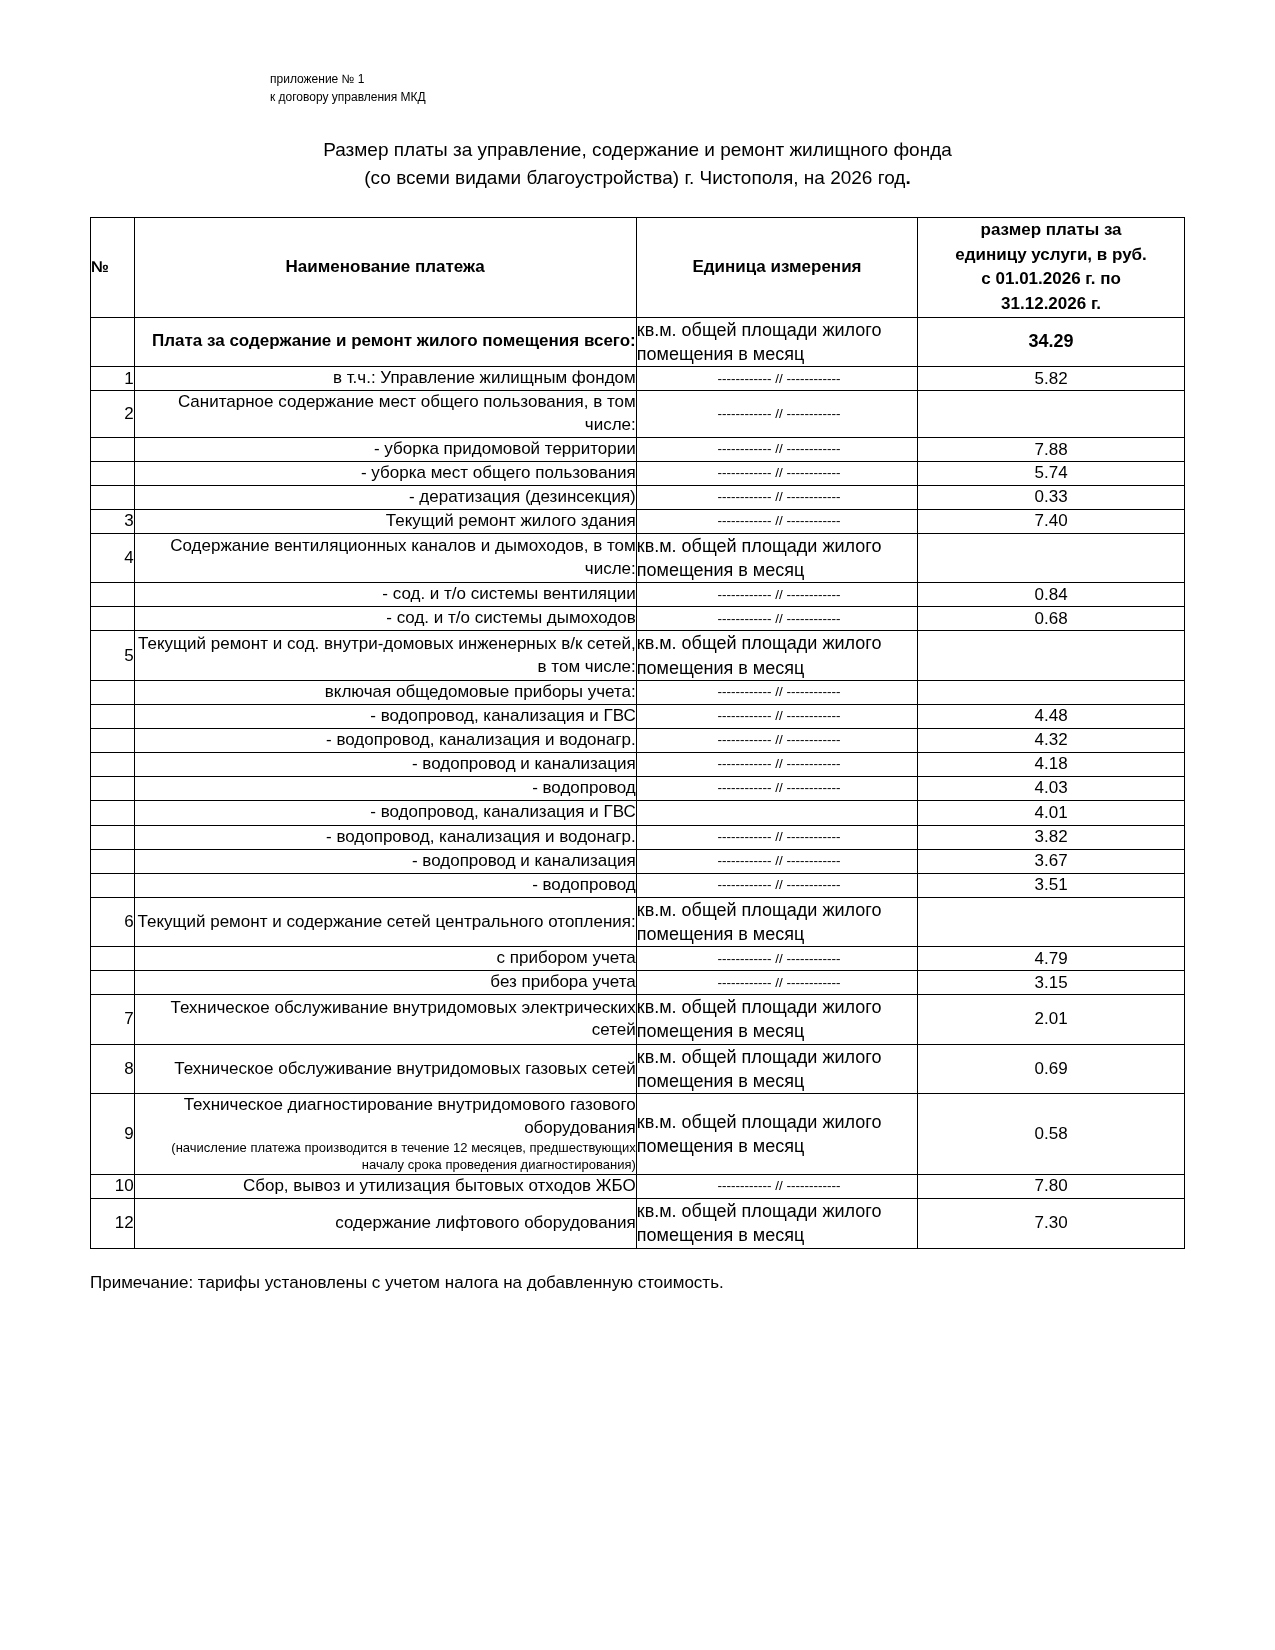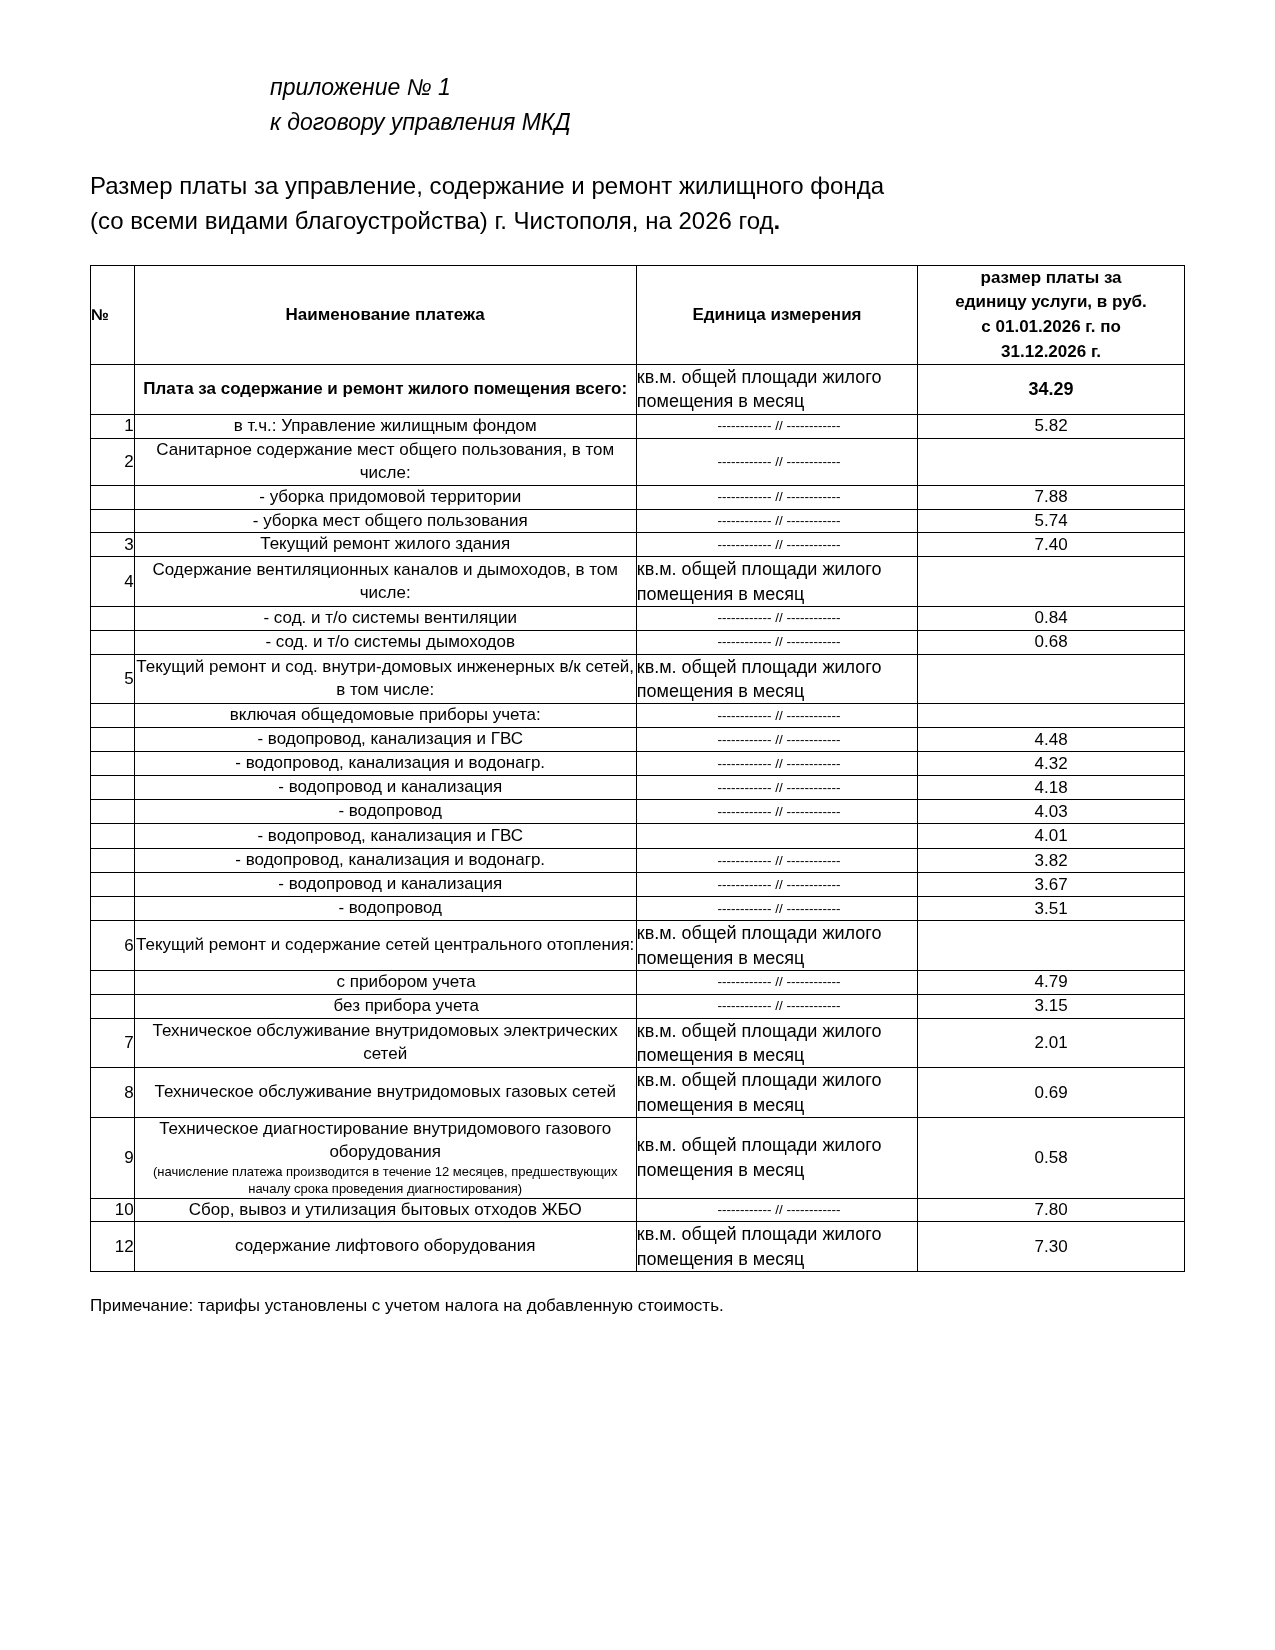--- a/index.html
+++ b/index.html
@@ -16,35 +16,34 @@
   }
   .page {
     width: 1275px;
     height: 1650px;
     box-sizing: border-box;
     padding: 70px 90px 0 90px;
     position: relative;
   }
   .header-block {
     text-align: center;
-    font-size: 23px;
+    font-size: 12px;
     line-height: 1.5;
-    font-style: italic;
   }
   .header-line {
     display: block;
   }
   .header-right {
     margin-left: 180px;
     text-align: left;
   }
   .title-block {
-    text-align: left;
+    text-align: center;
     margin-top: 30px;
-    font-size: 24px;
+    font-size: 19px;
     line-height: 1.45;
   }
   .title-line2 {
     display: block;
   }
   .title-line2 b { font-weight: bold; }
 
   table.main {
     margin-top: 26px;
     border-collapse: collapse;
@@ -74,21 +73,21 @@
     line-height: 1.45;
   }
   .cell-num {
     font-size: 17px;
     text-align: right;
     padding: 2px 6px 2px 2px;
     vertical-align: bottom;
   }
   .cell-name {
     font-size: 17px;
-    text-align: center;
+    text-align: right;
     padding: 3px 4px 3px 10px;
     line-height: 1.35;
   }
   .cell-name.bold { font-weight: bold; }
   .cell-name.indent { padding-left: 10px; }
   .cell-name.indent2 { padding-left: 42px; }
   .cell-name.italic { font-style: italic; }
   .cell-name small {
     font-size: 13px;
     display: block;
@@ -184,20 +183,26 @@
           <td class="cell-unit dashes">------------ // ------------</td>
           <td class="cell-price">7.88</td>
         </tr>
         <tr>
           <td class="cell-num"></td>
           <td class="cell-name indent"><span>- уборка  мест общего пользования</span></td>
           <td class="cell-unit dashes">------------ // ------------</td>
           <td class="cell-price">5.74</td>
         </tr>
         <tr>
+          <td class="cell-num"></td>
+          <td class="cell-name indent"><span>- дератизация (дезинсекция)</span></td>
+          <td class="cell-unit dashes">------------ // ------------</td>
+          <td class="cell-price">0.33</td>
+        </tr>
+        <tr>
           <td class="cell-num">3</td>
           <td class="cell-name"><span>Текущий ремонт жилого здания</span></td>
           <td class="cell-unit dashes">------------ // ------------</td>
           <td class="cell-price">7.40</td>
         </tr>
         <tr>
           <td class="cell-num">4</td>
           <td class="cell-name"><span>Содержание вентиляционных каналов и дымоходов, в том числе:</span></td>
           <td class="cell-unit">
             <div>кв.м. общей площади  жилого</div>

